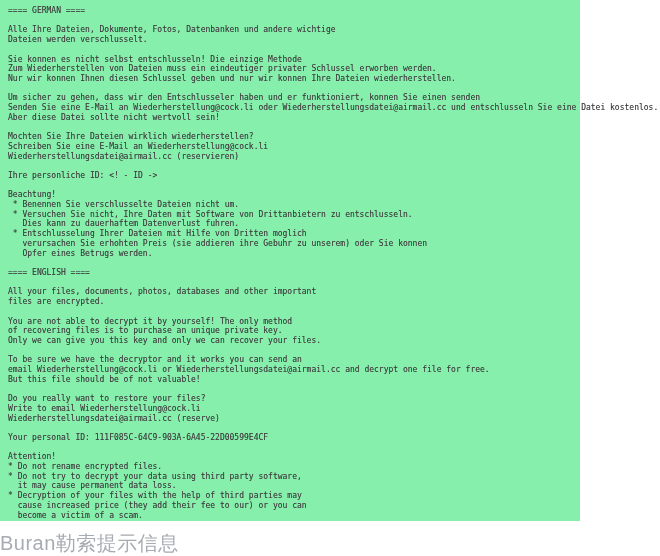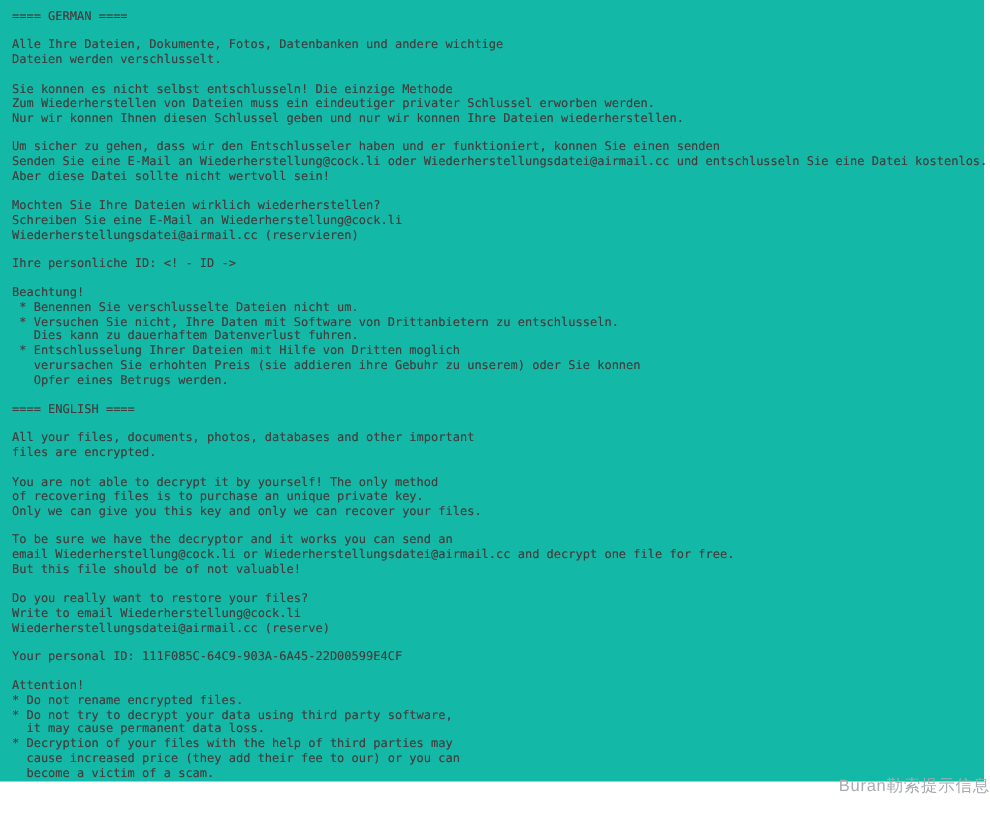--- a/index.html
+++ b/index.html
@@ -11,42 +11,42 @@
     height: 556px;
     background: #ffffff;
     position: relative;
     overflow: hidden;
     font-family: "Liberation Sans", sans-serif;
   }
   .note-area {
     position: absolute;
     top: 0;
     left: 0;
-    width: 656px;
+    width: 580px;
     height: 521px;
-    background: #14b8a6;
+    background: #86efac;
   }
   .note-text {
     margin: 0;
     padding: 6px 0 0 8px;
     font-family: "DejaVu Sans Mono", "Liberation Mono", monospace;
     font-size: 8px;
     line-height: 9.7px;
     color: #3e3e3e;
     white-space: pre;
     text-shadow: 0 0 0.4px rgba(80,80,80,0.55);
   }
   .caption {
     position: absolute;
-    top: 516px;
+    top: 530px;
     left: 0;
     width: 660px;
-    text-align: right;
+    text-align: left;
     color: #a7acb2;
-    font-size: 11px;
+    font-size: 20px;
     letter-spacing: 0.5px;
     font-family: "Liberation Sans", sans-serif;
   }
 </style>
 </head>
 <body>
 
 <div class="note-area">
   <pre class="note-text">==== GERMAN ====
 

